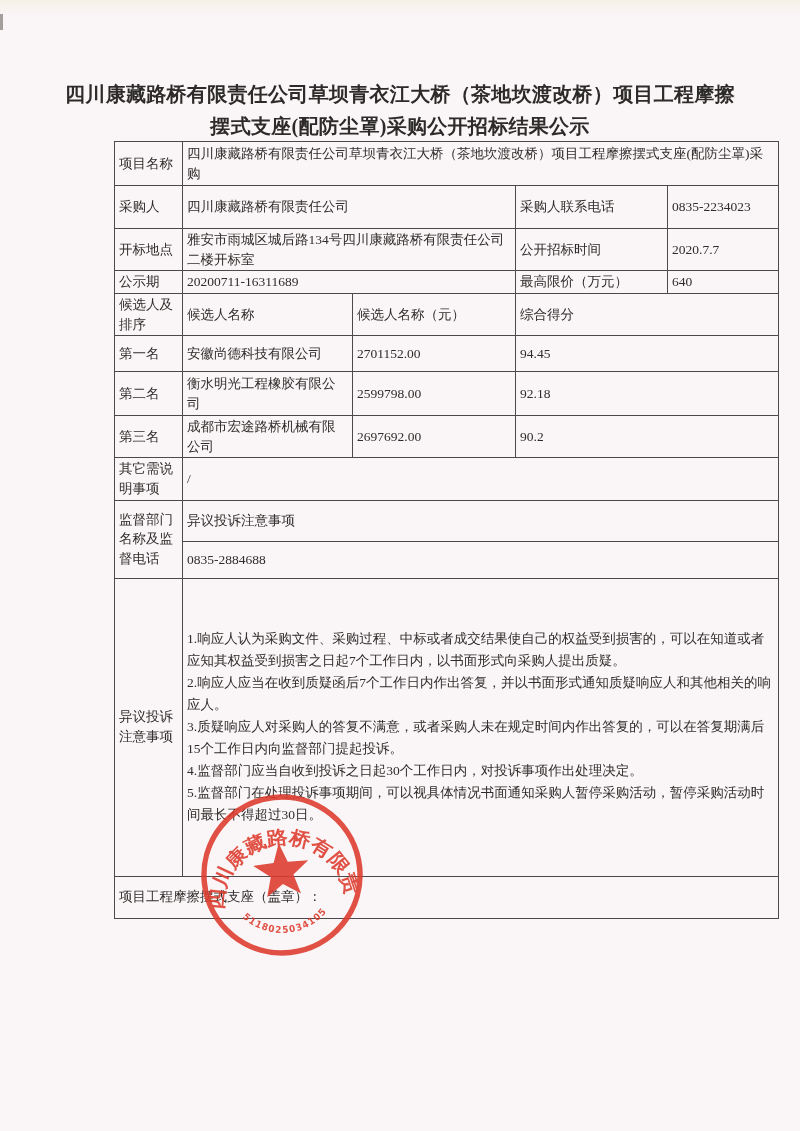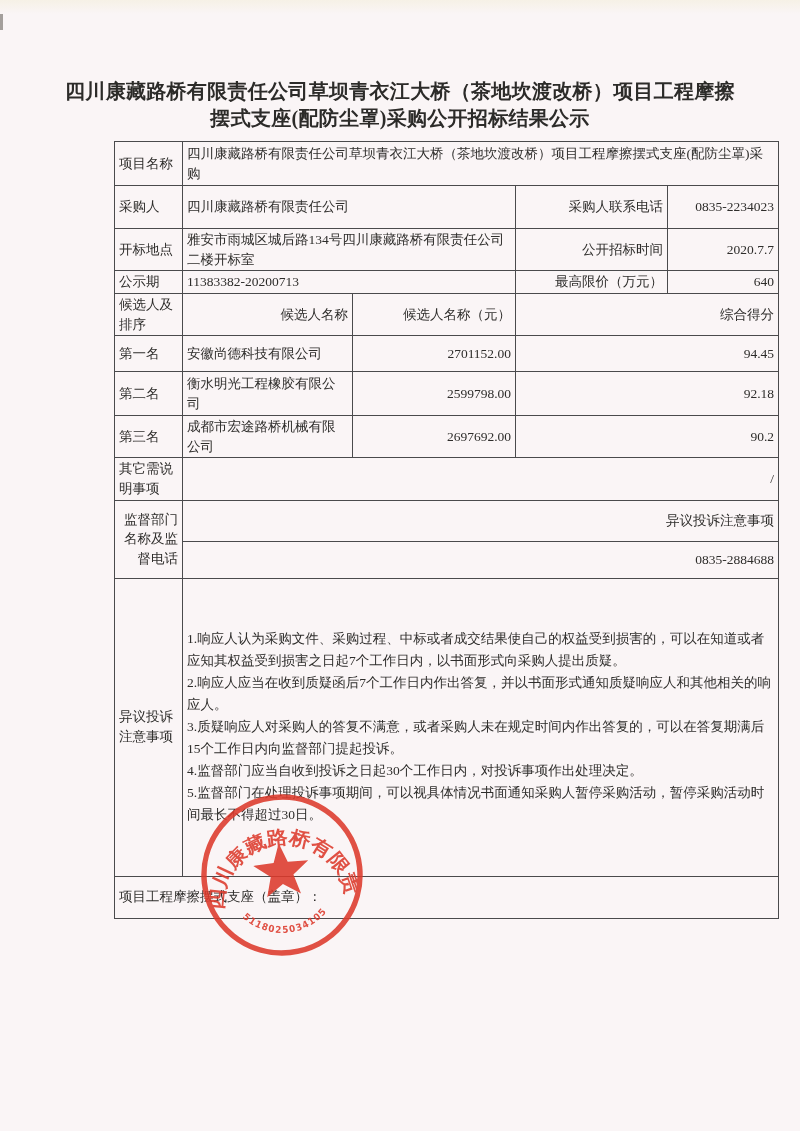--- a/index.html
+++ b/index.html
@@ -11,37 +11,37 @@
   }
   .page{
     position:absolute;left:0;top:0;width:800px;height:1131px;
     background:linear-gradient(180deg,#f6f1e6 0px,#faf5f6 14px,#faf5f6 100%);
     overflow:hidden;
   }
   .scan-mark{position:absolute;left:0;top:14px;width:3px;height:16px;background:#6b6560;opacity:.6;}
   .doc-title{
     position:absolute;left:60px;top:78px;width:680px;
     text-align:center;
-    font-size:20px;line-height:27px;font-weight:700;color:#2c2b29;
+    font-size:20px;line-height:32px;font-weight:700;color:#2c2b29;
     letter-spacing:.3px;
   }
   table.doc{
     position:absolute;left:67px;top:141px;width:664px;
     border-collapse:collapse;table-layout:fixed;
     font-size:13.5px;color:#2e2d2b;margin-left:47px;
   }
   table.doc td{
     border:1.6px solid #4a4a4c;
     padding:1px 4px;
     vertical-align:middle;
     line-height:1.45;
     overflow:hidden;
   }
   td.lab{padding-left:3px;padding-right:3px;}
-  td.c{text-align:right;}
+  td.c{text-align:left;}
   td.l{text-align:left;}
   .notice-cell{padding:4px 6px;}
   .notice-cell div{line-height:22px;}
   .sig-cell{padding-left:4px;}
   
   .seal{
     position:absolute;left:193px;top:786px;width:178px;height:178px;
     opacity:.88;pointer-events:none;
     transform:rotate(-6deg);
   }
@@ -74,21 +74,21 @@
         <td class="c">0835-2234023</td>
       </tr>
       <tr style="height:41px">
         <td class="lab l">开标地点</td>
         <td class="l" colspan="2">雅安市雨城区城后路134号四川康藏路桥有限责任公司二楼开标室</td>
         <td class="c">公开招标时间</td>
         <td class="c">2020.7.7</td>
       </tr>
       <tr style="height:23px">
         <td class="lab l">公示期</td>
-        <td class="l" colspan="2">11383382-20200713</td>
+        <td class="l" colspan="2">20200711-16311689</td>
         <td class="c">最高限价（万元）</td>
         <td class="c">640</td>
       </tr>
       <tr style="height:39px">
         <td class="lab l">候选人及排序</td>
         <td class="c">候选人名称</td>
         <td class="c">候选人名称（元）</td>
         <td class="c" colspan="2">综合得分</td>
       </tr>
       <tr style="height:36px">

